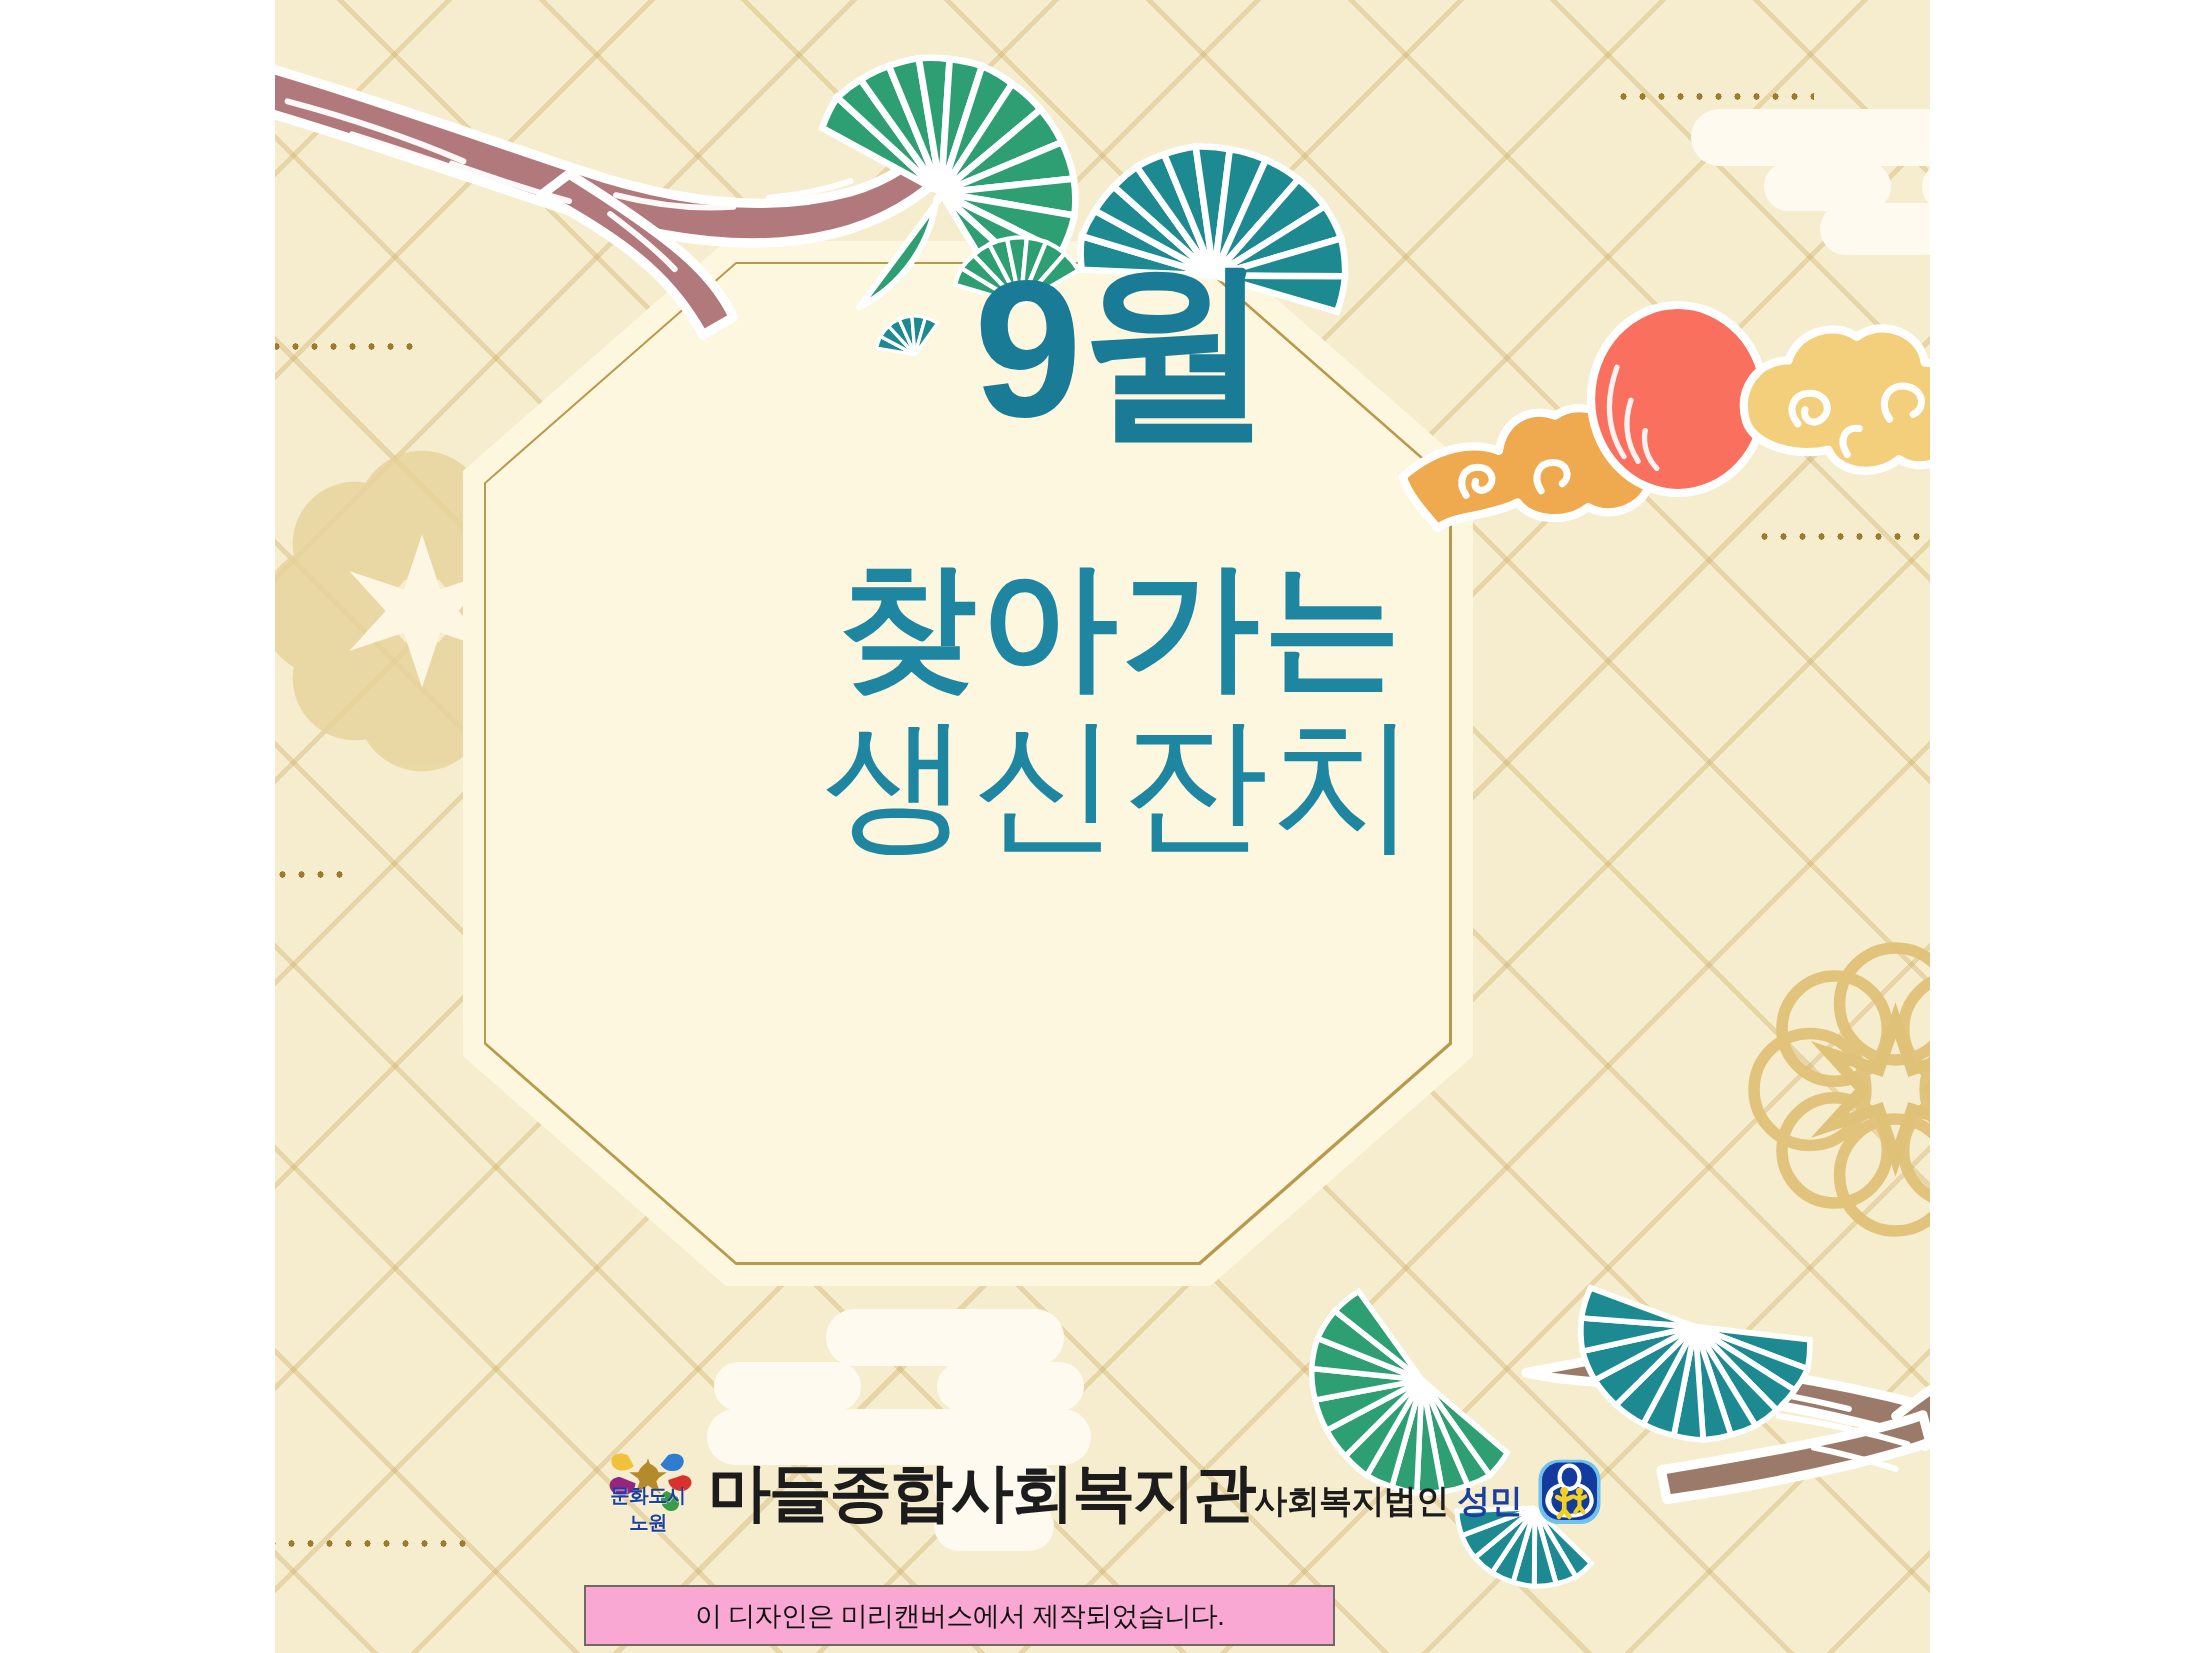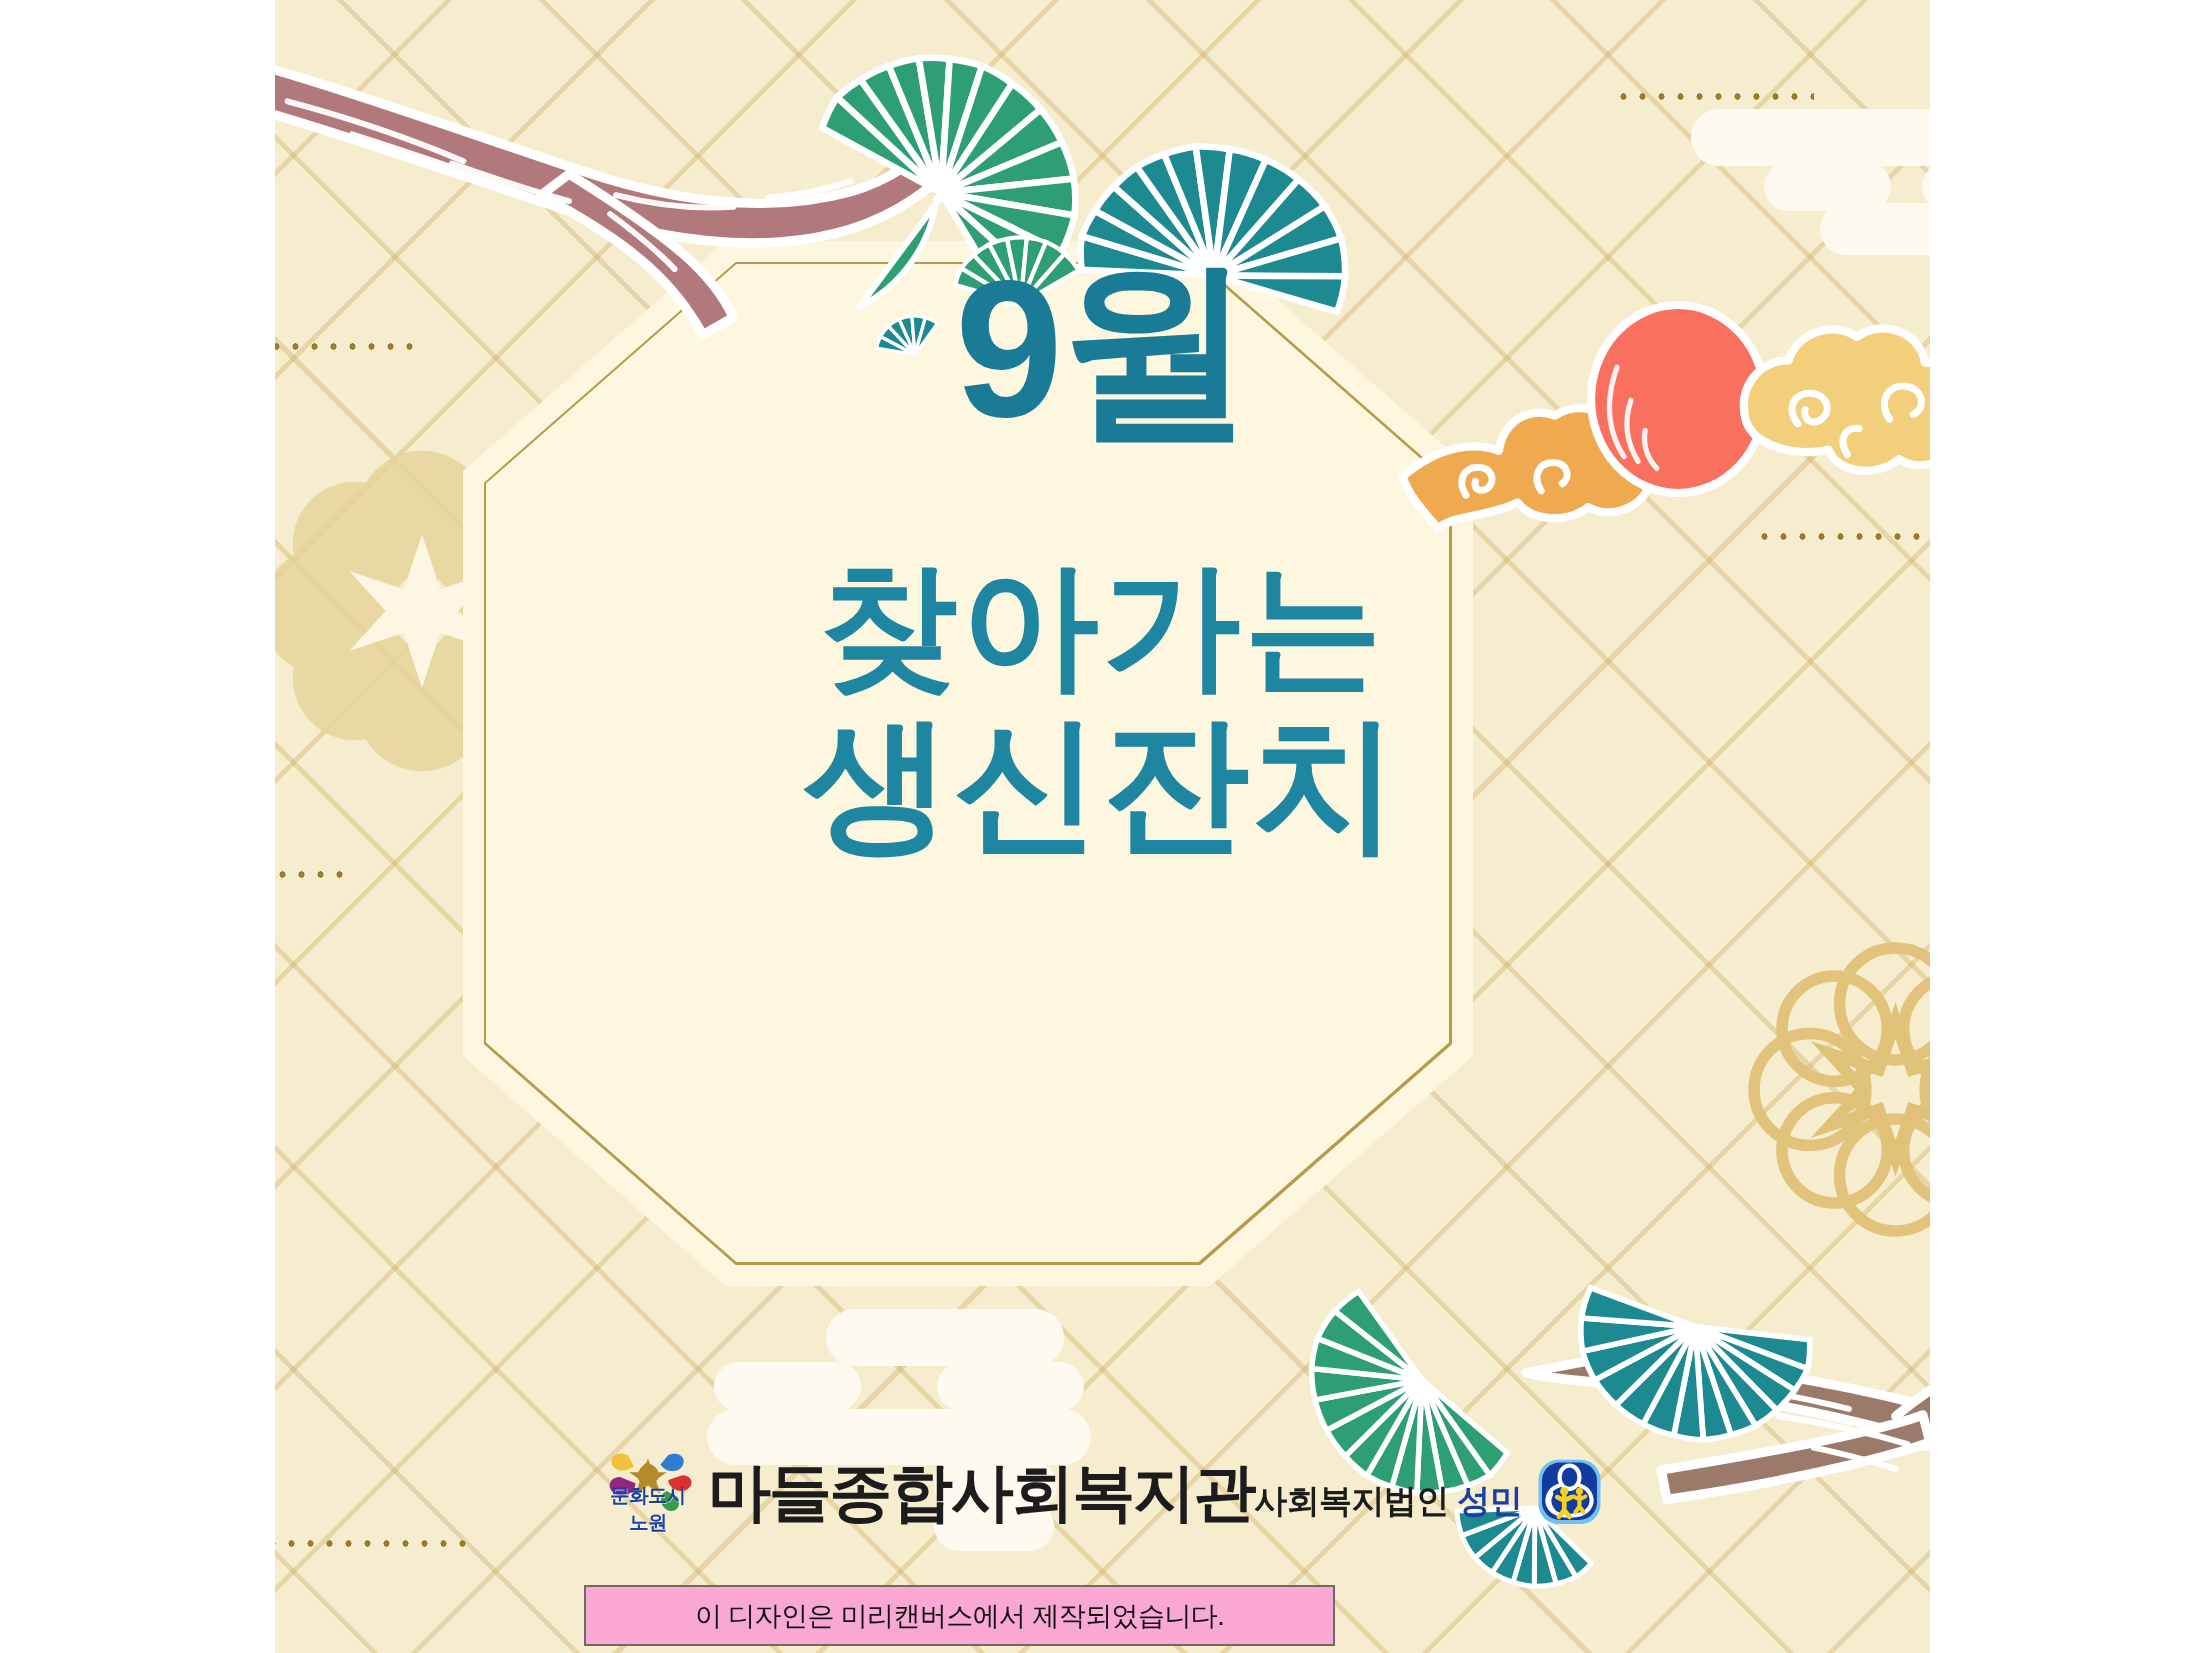--- a/index.html
+++ b/index.html
@@ -33,31 +33,32 @@
   }
   #octagon-border-inner{
     position:absolute;left:211px;top:264px;width:963px;height:998px;
     clip-path:polygon(26% 0%,74% 0%,100% 22%,100% 78%,74% 100%,26% 100%,0% 78%,0% 22%);
     background:#fdf7e0;
   }
   
   #text-block{
     position:absolute;left:0;top:252px;width:1655px;text-align:center;
     color:#1a7b96;
+    padding-left:19px;
   }
   .month{
     font-size:194px;font-weight:bold;line-height:1;letter-spacing:-3.5px;
     color:#1a7b96;margin:0;padding:0;
   }
   .title-l1{
     font-size:138px;font-weight:bold;line-height:1.05;letter-spacing:3.5px;
     color:#1e86a1;margin:8px;padding:0;
   }
   .title-l2{
-    font-size:147px;font-weight:bold;line-height:1.05;letter-spacing:2.3px;
+    font-size:147px;font-weight:normal;line-height:1.05;letter-spacing:2.3px;
     color:#1e86a1;margin:0;padding:0;
   }
   .spacer-top{height:99px;}
   
   svg.deco{position:absolute;overflow:visible;pointer-events:none;}
   
   .cloudbar{position:absolute;background:#fffaf0;border-radius:587px;}
   
   .dots{position:absolute;height:10.6px;
     background-image:radial-gradient(circle,#9c7c2c 0 2.9px,transparent 3.2px);

